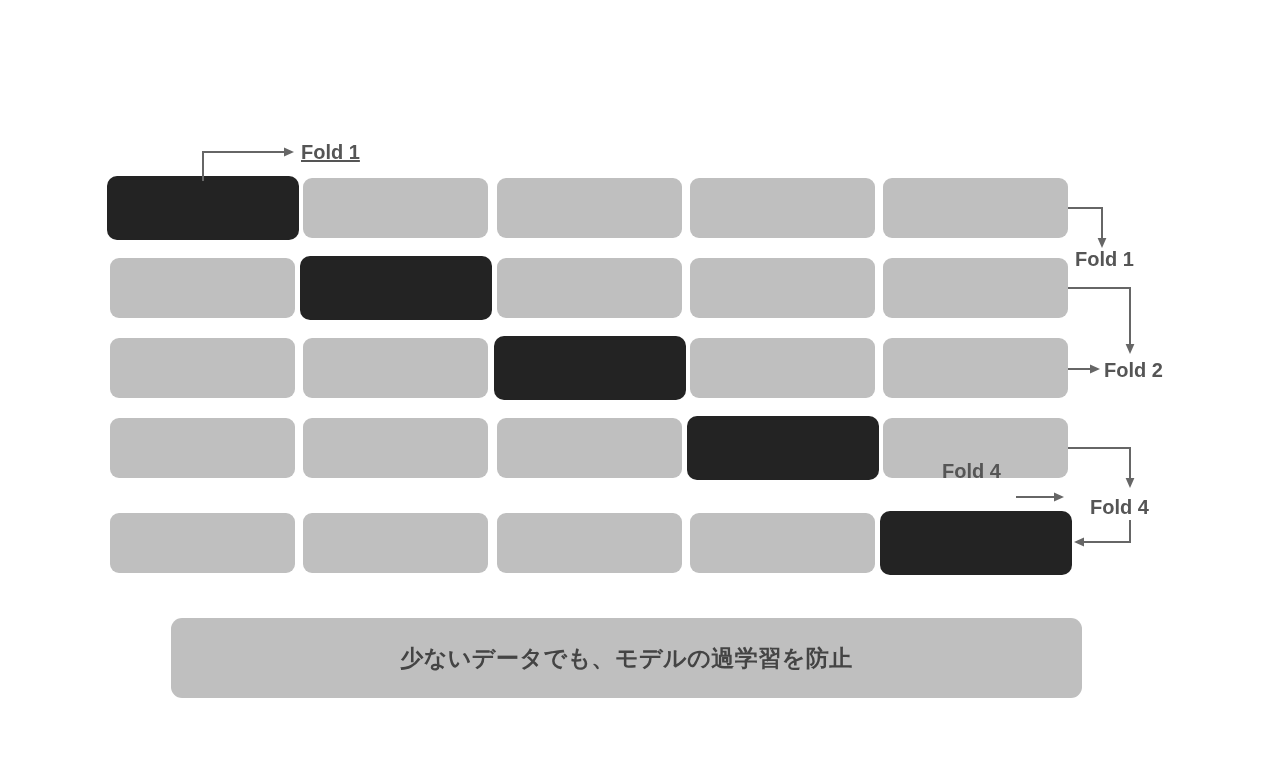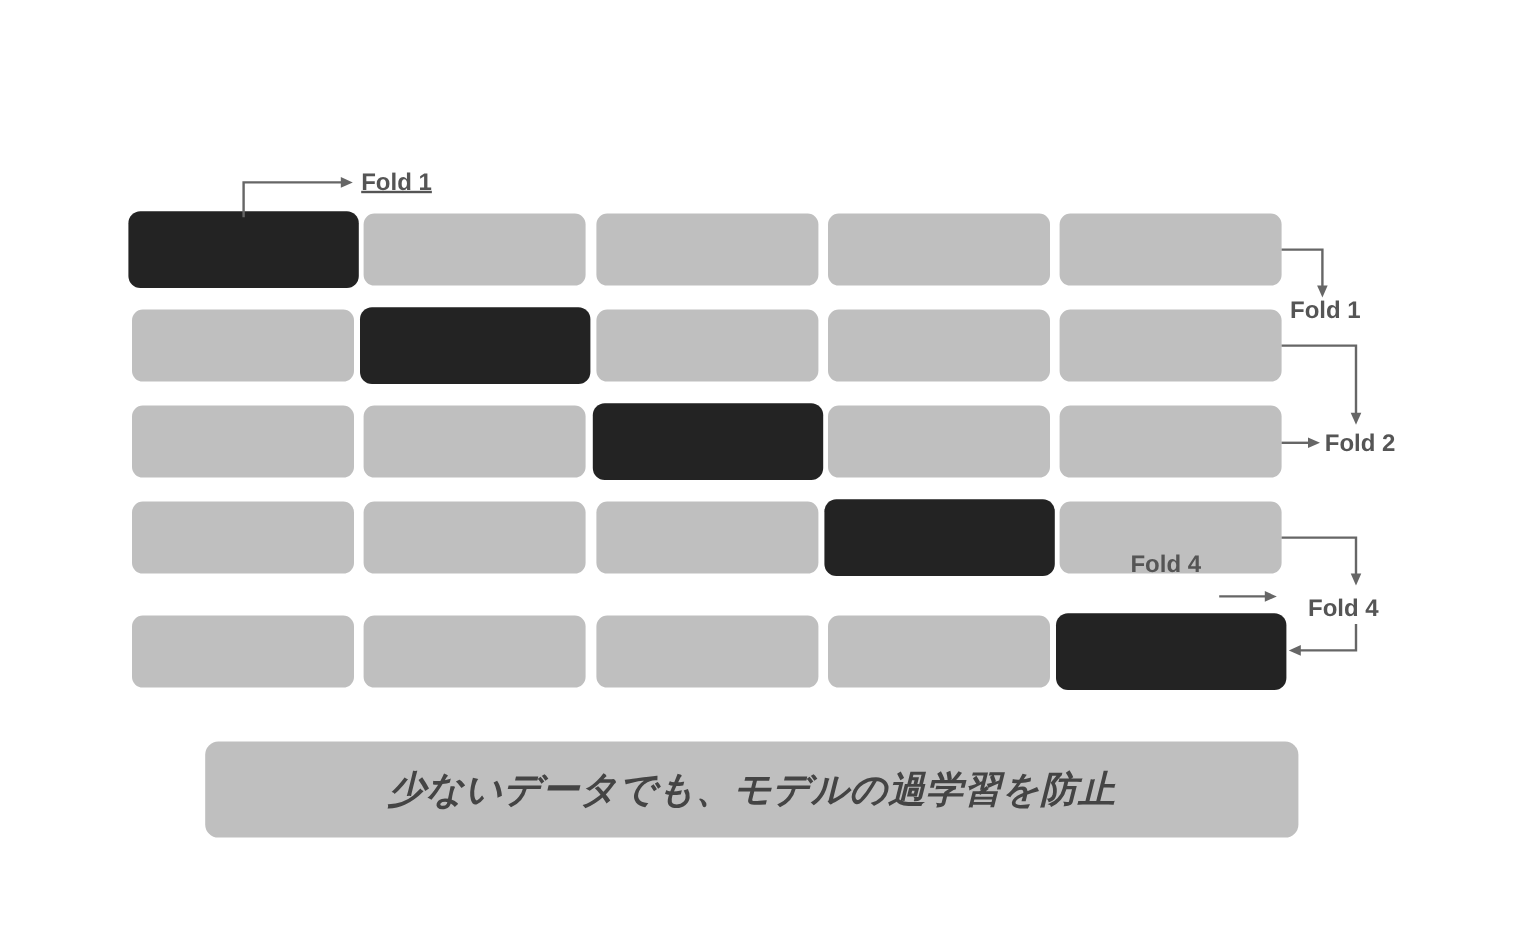--- a/index.html
+++ b/index.html
@@ -83,26 +83,25 @@
     top: 618px;
     width: 911px;
     height: 80px;
     background: #bfbfbf;
     border-radius: 11px;
     display: flex;
     align-items: center;
     justify-content: center;
   }
   #caption-text {
-    font-size: 31px;
+    font-size: 23px;
     font-weight: bold;
     color: #444444;
     white-space: nowrap;
     letter-spacing: 0.5px;
-    font-style: italic;
   }
 </style>
 </head>
 <body>
 
 <div id="stage">
 
 
   <div class="row" style="top:178px;">
     <div class="cell active" style="left:0px;"></div>

